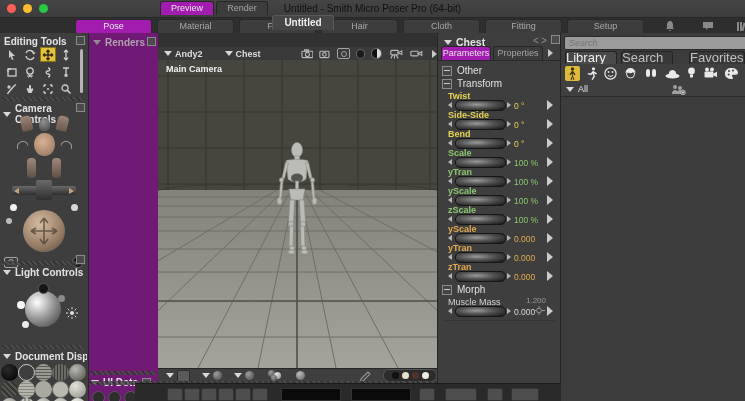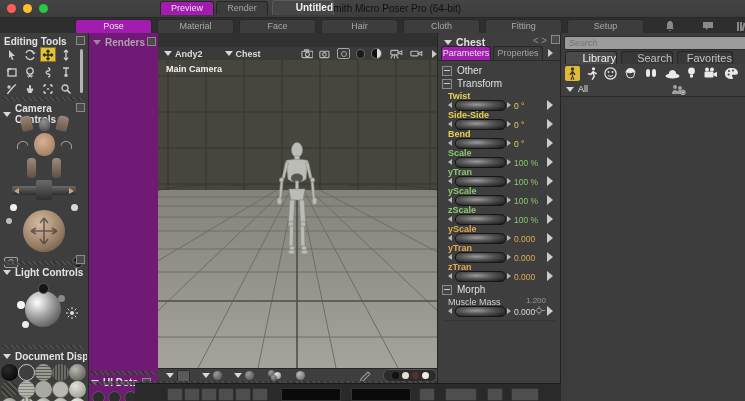--- a/index.html
+++ b/index.html
@@ -44,22 +44,22 @@
   .brk i{width:4px;height:4px;border:1px solid #a5a5a5;border-radius:50%}
   .lsphere{width:36px;height:36px;border-radius:50%;background:radial-gradient(circle at 34% 32%,#ffffff,#9a9a9a 46%,#343434)}
   .dsph{width:17px;height:17px;border-radius:50%}
   
   .renderscol{left:89px;top:33px;width:69px;height:368px;background:#701a75}
   
   .vtabrow{left:158px;top:33px;width:279px;height:14px;background:#313131;border-bottom:1px solid #202020}
   .vtab{top:1px;height:13px;border-radius:3px 3px 0 0;text-align:center;line-height:13px;font-size:9px;
         background:#3c3c3c;border:1px solid #272727;border-bottom:none;color:#a5a5a5}
   .vtab.active{background:#a21caf;color:#e5e5e5}
-  .doctab{top:0;height:14px;line-height:14px;color:#f0f0f0;font-size:10px;font-weight:bold;background:#464646;
-          border:1px solid #5a5a5a;border-bottom:none;border-radius:3px 3px 0 0;text-align:right}
+  .doctab{top:15px;height:14px;line-height:14px;color:#f0f0f0;font-size:10px;font-weight:bold;background:#464646;
+          border:1px solid #5a5a5a;border-bottom:none;border-radius:3px 3px 0 0;text-align:center}
   .camtoolbar{left:158px;top:47px;width:279px;height:13px;background:#3a3a3a;border-bottom:1px solid #242424;
               display:flex;align-items:center;font-size:9px;color:#dcdcdc;font-weight:bold}
   .camtoolbar svg{stroke:#b8b8b8;fill:none;stroke-width:1.2}
   .vcanvas{left:158px;top:60px;width:279px;height:308px;background:#45453f;overflow:hidden}
   .mcam{left:8px;top:4px;color:#f2f2f2;font-size:9px;font-weight:bold}
   .vbottom{left:158px;top:368px;width:279px;height:13px;background:#3f3f3f;border-top:1px solid #262626;
            display:flex;align-items:center}
   .sphbtn{width:9px;height:9px;border-radius:50%;background:radial-gradient(circle at 35% 30%,#9a9a9a,#4a4a4a)}
   .pill{height:11px;width:52px;border-radius:6px;background:#2c2c2c;display:flex;align-items:center;gap:3px;
         justify-content:center;border:1px solid #555}
@@ -77,21 +77,21 @@
   .sarr-l{position:absolute;top:11px;width:0;height:0;border-top:3px solid transparent;border-bottom:3px solid transparent}
   .pval{position:absolute;left:76px;top:10px;font-size:8.5px}
   .val-rot{color:#e6d152}.val-scale{color:#8bc86e}.val-tran{color:#e2a94f}.val-morph{color:#d8d8d8}
   .pmore{position:absolute;left:109px;top:9px;width:0;height:0;border-top:5px solid transparent;border-bottom:5px solid transparent;border-left:6px solid #cccccc}
   .rowline{position:absolute;left:6px;width:111px;height:1px;background:#343434}
   
   .libcol{left:561px;top:33px;width:184px;height:368px;background:#3c3c3c}
   .searchbox{left:3px;top:3px;width:178px;height:12px;background:#9b9b9b;border:1px solid #2b2b2b;border-radius:2px;
              font-style:italic;color:#3f3f3f;font-size:9px;padding:0 4px;font-family:"Liberation Sans",sans-serif}
   .ltab{top:0;height:12px;border-radius:3px 3px 0 0;background:#383838;border:1px solid #252525;border-bottom:none;
-        text-align:right;line-height:12px;font-size:11px;color:#c0c0c0}
+        text-align:left;line-height:12px;font-size:13px;color:#c0c0c0}
   .ltab.active{background:#4a4a4a;color:#efefef}
   .catrow{left:0;top:31px;width:184px;height:18px;background:#3f3f3f;display:flex;align-items:center;gap:7px;padding-left:4px}
   .catrow svg{fill:#e9e9e9;stroke:none}
   .figbox{width:15px;height:15px;background:#dfb93c;border-radius:2px;display:flex;align-items:center;justify-content:center}
   .figbox svg{fill:#37310f}
   .allrow{left:0;top:49px;width:184px;height:14px;background:#3f3f3f;border-bottom:1px solid #2a2a2a;
           display:flex;align-items:center;color:#e2e2e2;font-size:9px;gap:4px;padding-left:5px}
   .libcontent{left:0;top:63px;width:184px;height:305px;background:#9d9d9d}
   .librow{display:flex;align-items:center;height:17px;gap:5px;padding-left:7px;color:#141414;font-size:10px;font-weight:bold}
   .librow .cnt{color:#5d5d5d;font-weight:normal}
@@ -556,21 +556,21 @@
       </svg>
     <span class="pmore"></span>
   </div>
   <div class="rowline" style="top:287px"></div>
 </div>
 
 <div class="abs libcol">
   <input class="abs searchbox" type="text" placeholder="Search" style="">
   <div class="abs ltab active" style="left:4px;top:18px;width:50px">Library</div>
   <div class="abs ltab" style="left:60px;top:18px;width:50px">Search</div>
-  <div class="abs ltab" style="left:116px;top:18px;width:54px">Favorites</div>
+  <div class="abs ltab" style="left:128px;top:18px;width:54px">Favorites</div>
 
   <div class="abs catrow">
     <span class="figbox">
       <svg width="11" height="13" viewBox="0 0 11 13">
           <circle cx="5.5" cy="2" r="1.7"></circle>
           <path d="M5 4 h1 l2.6 3.5 -1 .8 L5.9 6.5 V9 l1.6 3.5 -1.2 .5 L5.5 10 4.6 13 3.4 12.5 5.1 9 V6.5 L3.4 8.3 2.4 7.5 Z"></path>
         </svg>
     </span>
     <svg width="10" height="13" viewBox="0 0 10 13">
         <circle cx="6.5" cy="1.8" r="1.6"></circle>

